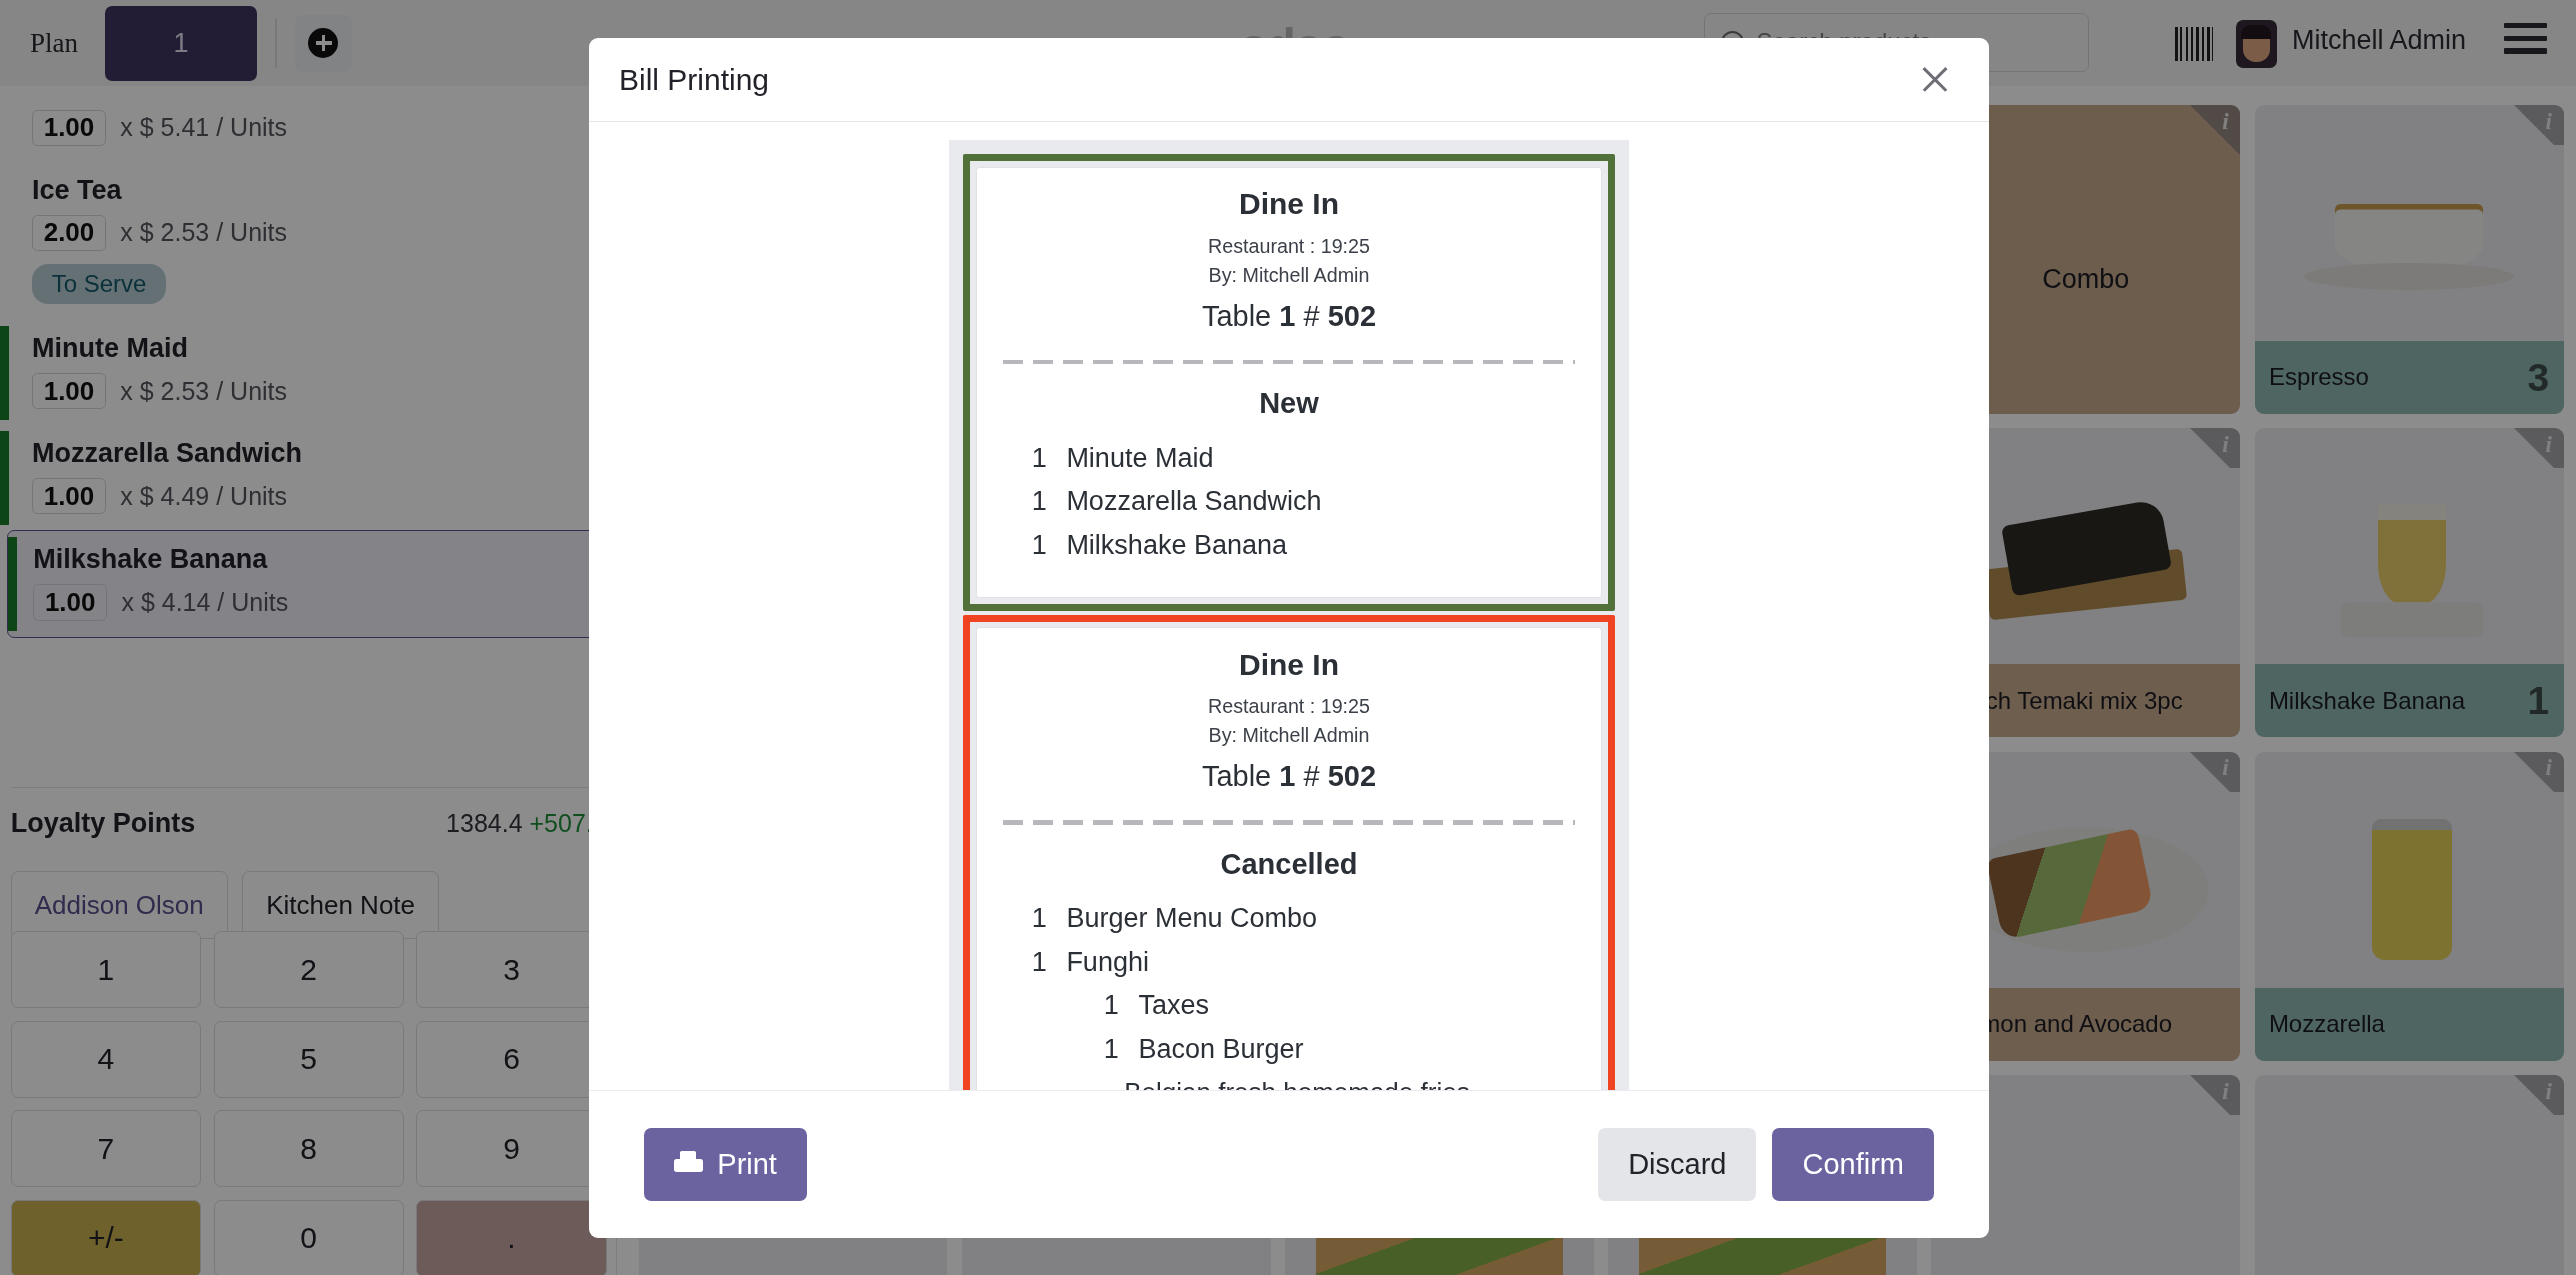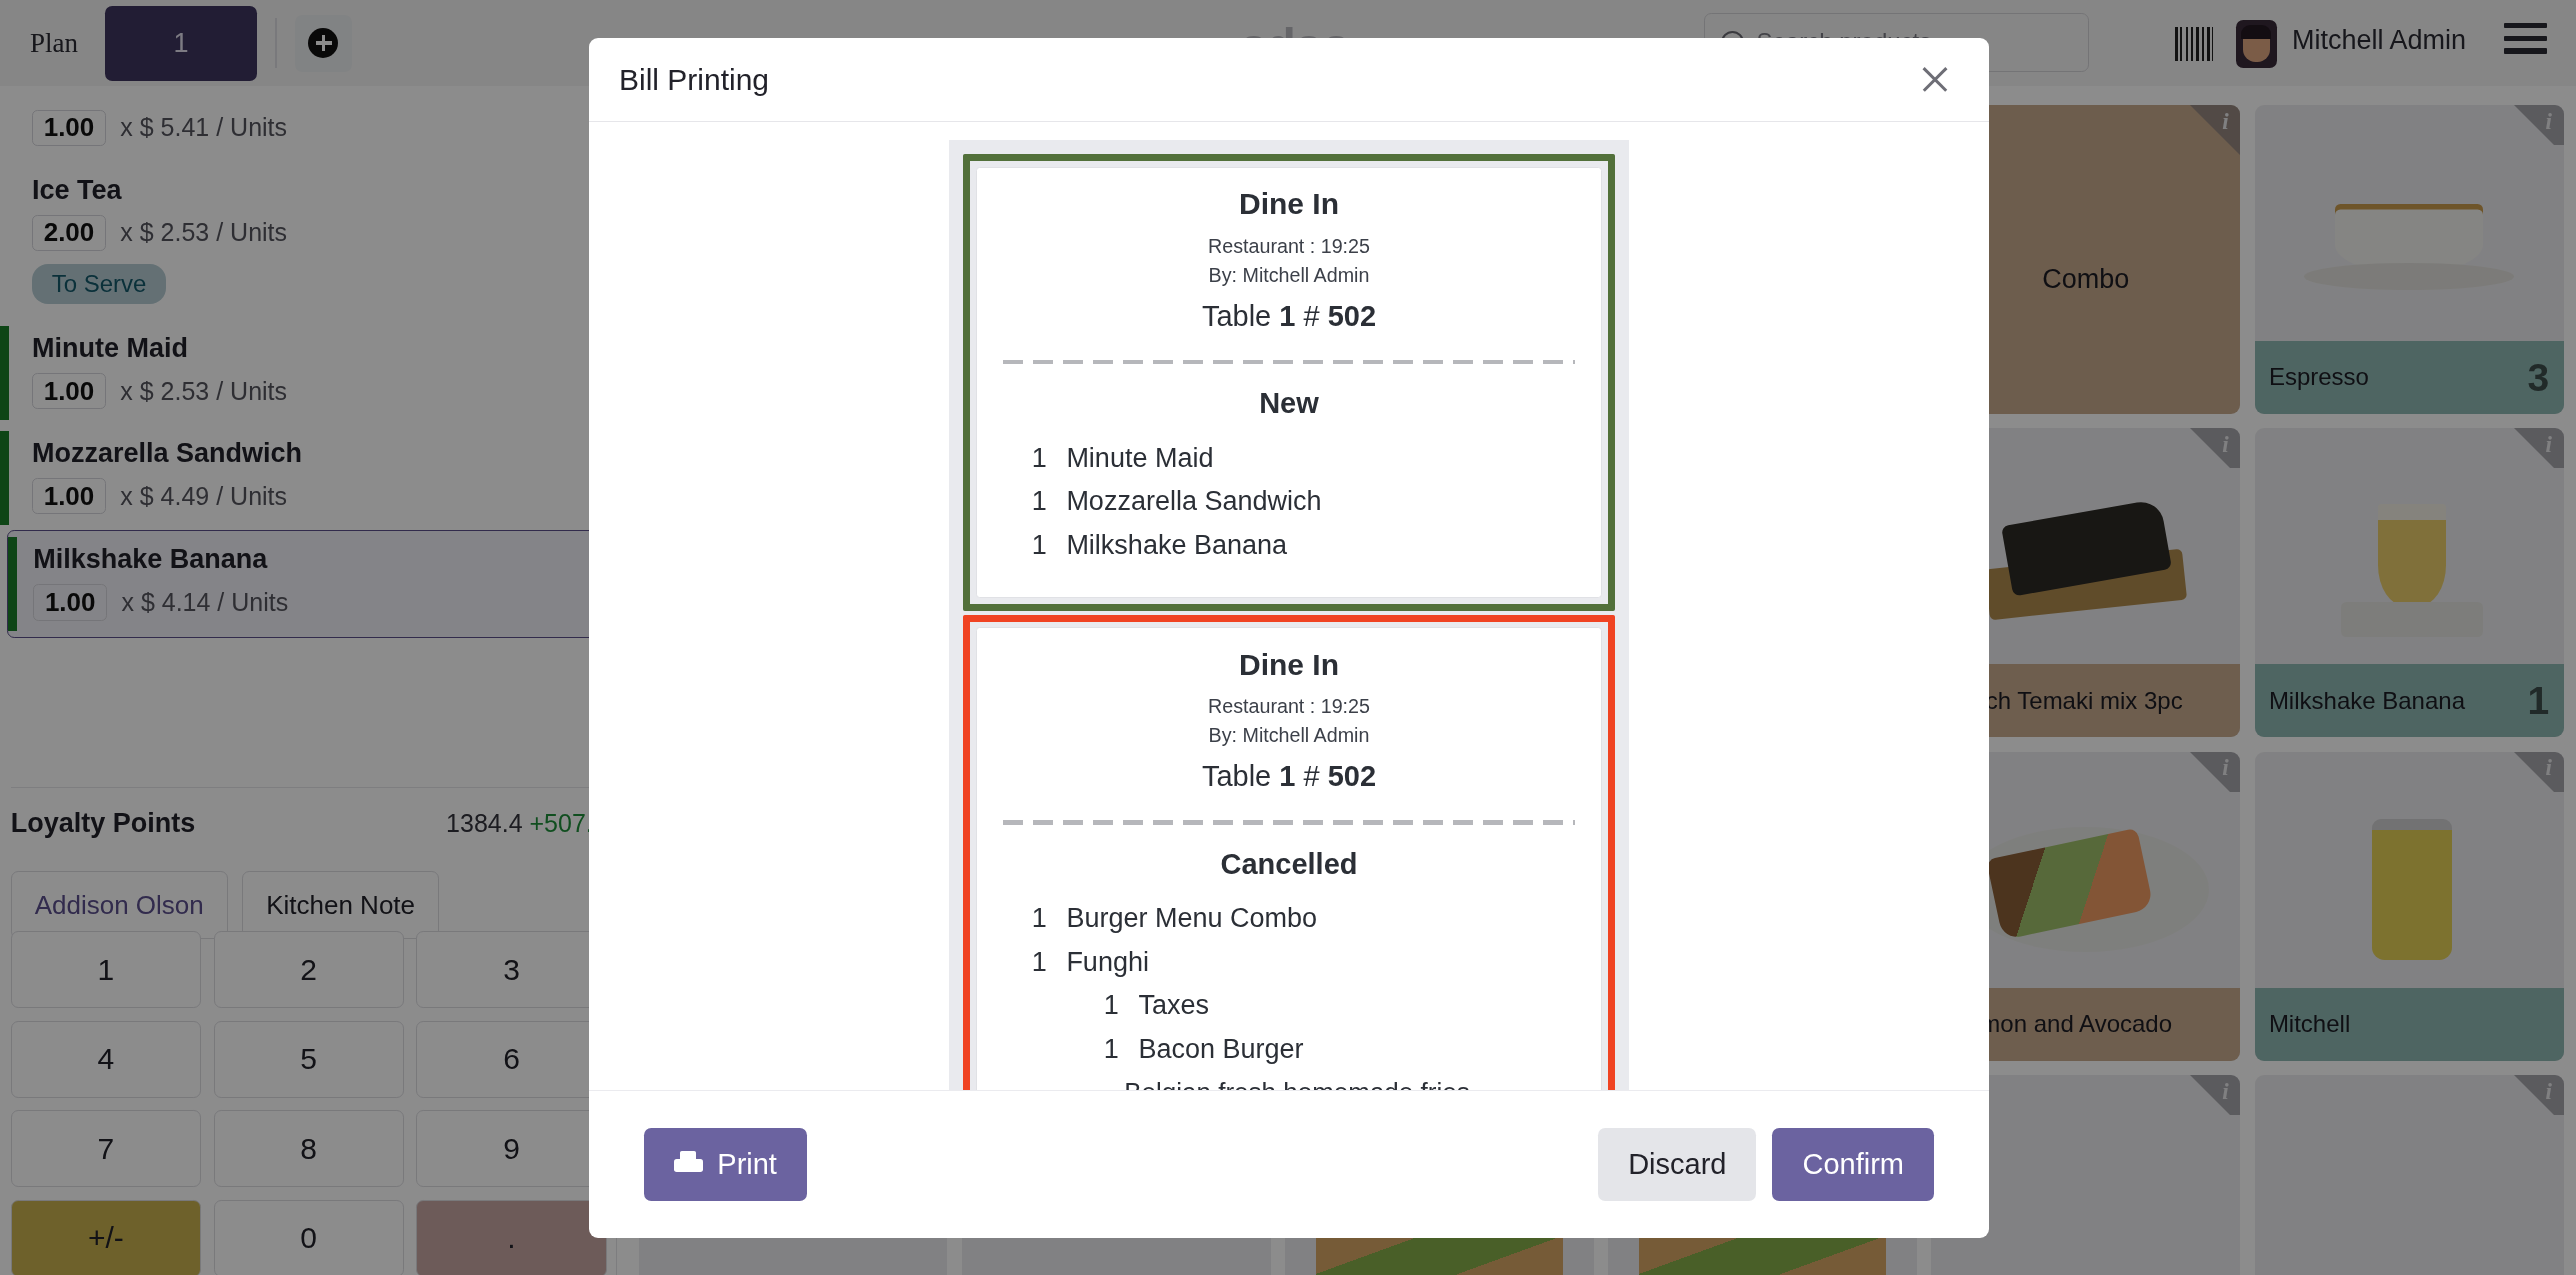--- a/index.html
+++ b/index.html
@@ -542,21 +542,21 @@
           <span class="prod-count"></span>
         </div>
       </div>
       <div class="prod-card">
         <span class="corner-i"></span>
         <span class="corner-i-glyph">i</span>
         <div class="prod-img">
           <span class="ph ph-schw"></span>
         </div>
         <div class="prod-foot drink">
-          <span class="prod-name">Mitchell</span>
+          <span class="prod-name">Mozzarella</span>
           <span class="prod-count"></span>
         </div>
       </div>
       <div class="prod-card">
         <span class="corner-i"></span>
         <span class="corner-i-glyph">i</span>
         <div class="prod-img">
           <span class="ph ph-blank"></span>
         </div>
       </div>

